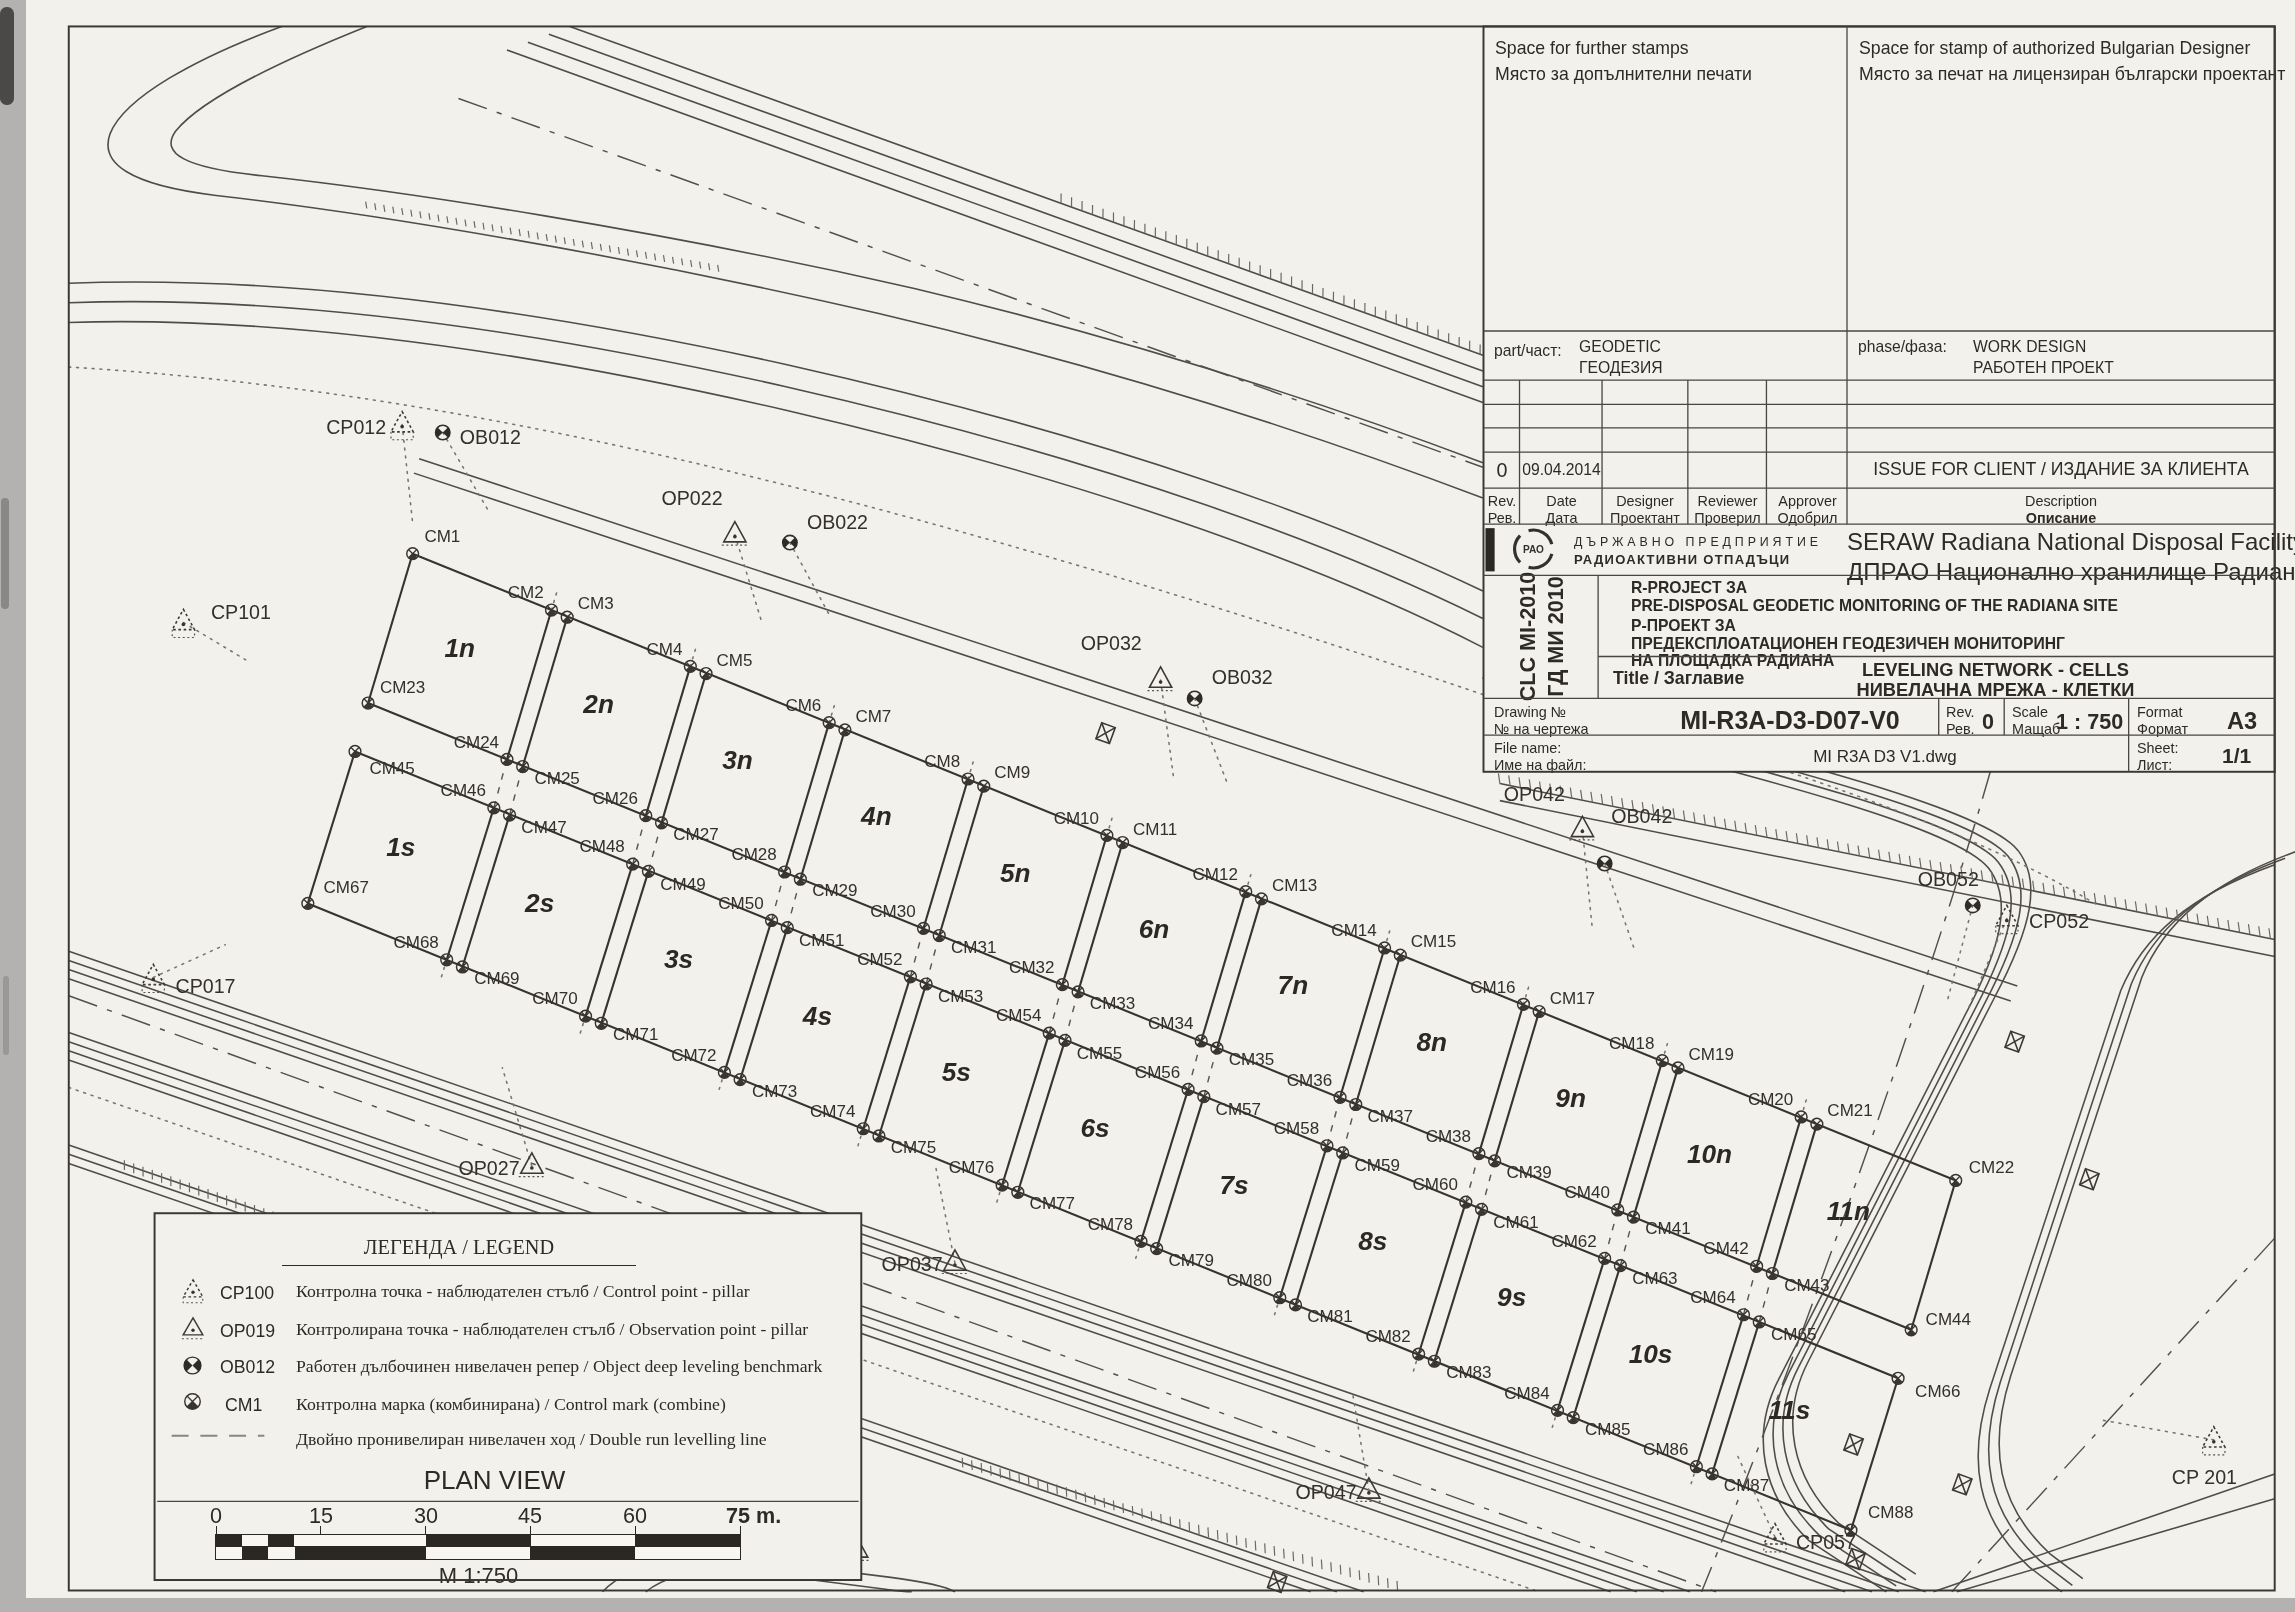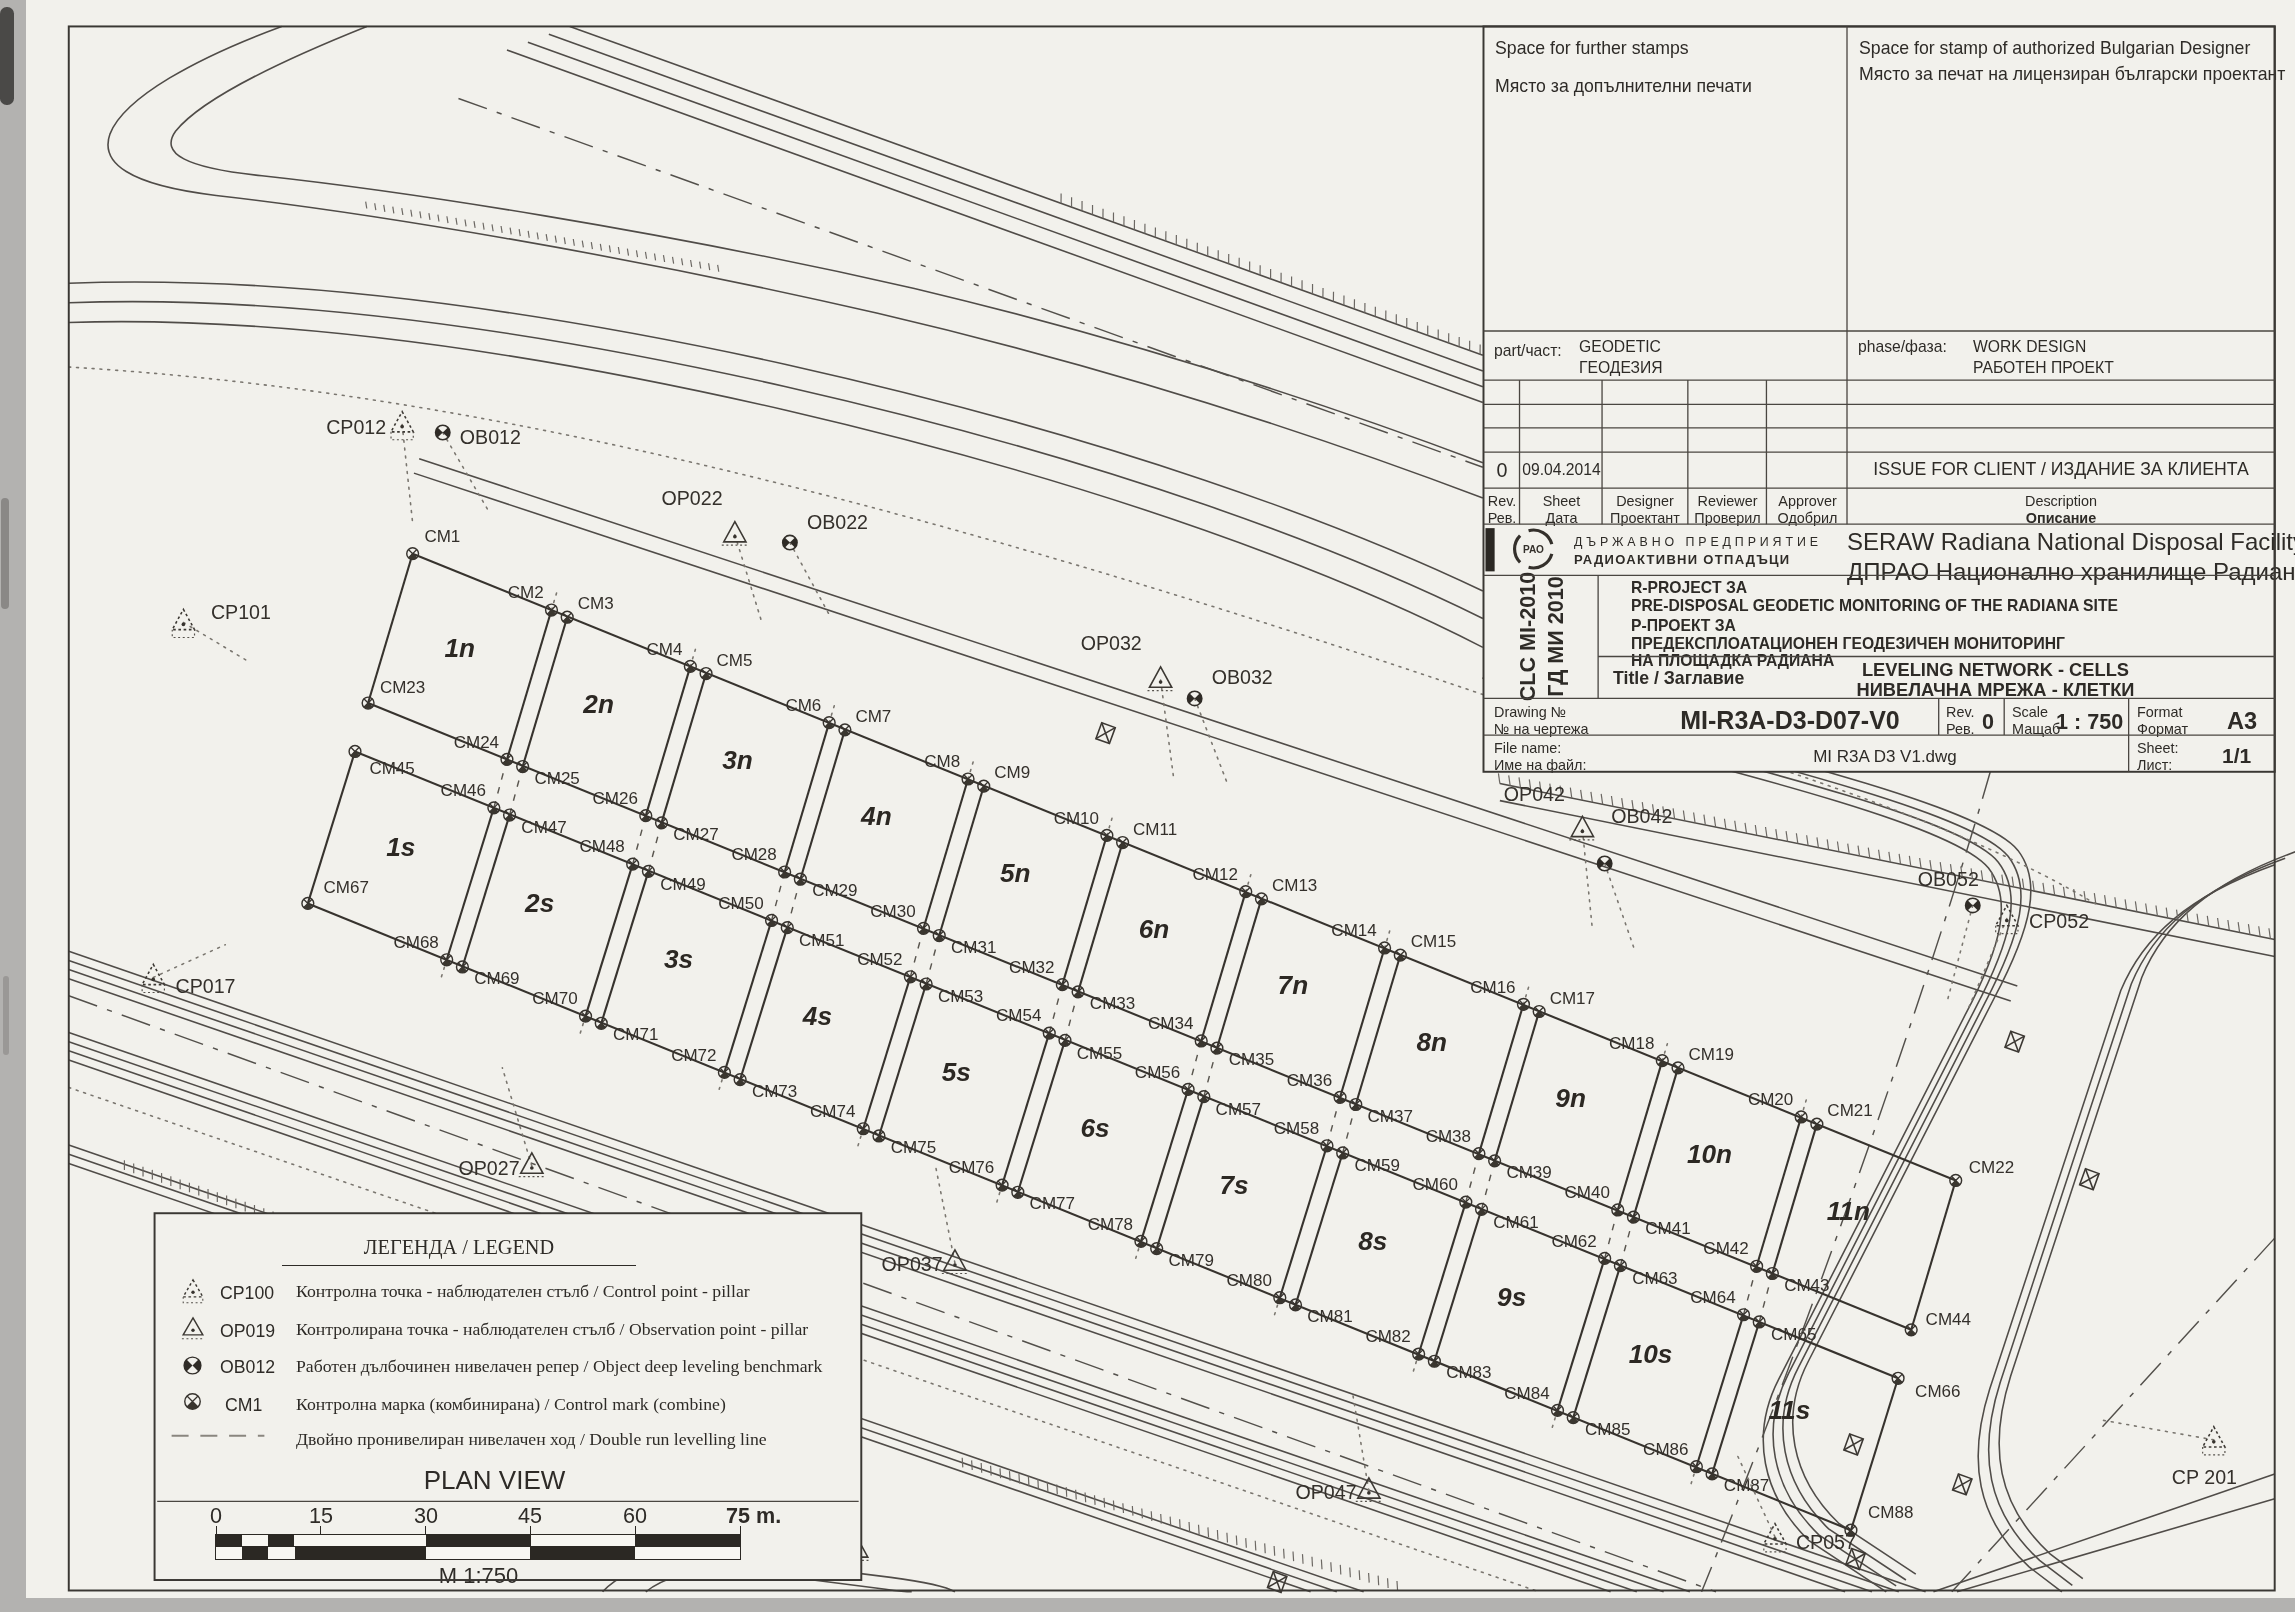--- a/index.html
+++ b/index.html
@@ -1137,38 +1137,38 @@
           <rect x="-11" y="-13" width="22" height="26" class="bx"></rect>
           <path d="M-11,-13L11,13M-11,13L11,-13" class="bx"></path>
         </g>
       </g>
     </svg>
 
   <div class="blk" style="left:1484px;top:26px;width:791px;height:746px;"></div>
   <div class="blk" style="left:155px;top:1213px;width:707px;height:367px;"></div>
 
   <div class="t md" style="left:1495px;top:38px;">Space for further stamps</div>
-  <div class="t md" style="left:1495px;top:76px;">Място за допълнителни печати</div>
+  <div class="t md" style="left:1495px;top:64px;">Място за допълнителни печати</div>
   <div class="t md" style="left:1859px;top:38px;">Space for stamp of authorized Bulgarian Designer</div>
   <div class="t md" style="left:1859px;top:64px;">Място за печат на лицензиран български проектант</div>
 
   <div class="t sm" style="left:1494px;top:342px;">part/част:</div>
   <div class="t sm" style="left:1579px;top:338px;">GEODETIC</div>
   <div class="t sm" style="left:1579px;top:359px;">ГЕОДЕЗИЯ</div>
   <div class="t sm" style="left:1858px;top:338px;">phase/фаза:</div>
   <div class="t sm" style="left:1973px;top:338px;">WORK DESIGN</div>
   <div class="t sm" style="left:1973px;top:359px;">РАБОТЕН ПРОЕКТ</div>
 
   <div class="t ctr" style="left:1484px;top:459px;width:36px;font-size:19.7px;">0</div>
   <div class="t ctr sm" style="left:1520px;top:461px;width:83px;">09.04.2014</div>
   <div class="t ctr md" style="left:1847px;top:459px;width:428px;">ISSUE FOR CLIENT / ИЗДАНИЕ ЗА КЛИЕНТА</div>
 
   <div class="t ctr xs" style="left:1484px;top:493px;width:36px;">Rev.</div>
   <div class="t ctr xs" style="left:1484px;top:510px;width:36px;">Рев.</div>
-  <div class="t ctr xs" style="left:1520px;top:493px;width:83px;">Sheet</div>
+  <div class="t ctr xs" style="left:1520px;top:493px;width:83px;">Date</div>
   <div class="t ctr xs" style="left:1520px;top:510px;width:83px;">Дата</div>
   <div class="t ctr xs" style="left:1602px;top:493px;width:86px;">Designer</div>
   <div class="t ctr xs" style="left:1602px;top:510px;width:86px;">Проектант</div>
   <div class="t ctr xs" style="left:1688px;top:493px;width:79px;">Reviewer</div>
   <div class="t ctr xs" style="left:1688px;top:510px;width:79px;">Проверил</div>
   <div class="t ctr xs" style="left:1767px;top:493px;width:81px;">Approver</div>
   <div class="t ctr xs" style="left:1767px;top:510px;width:81px;">Одобрил</div>
   <div class="t ctr xs" style="left:1847px;top:493px;width:428px;">Description</div>
   <div class="t ctr xs" style="left:1847px;top:510px;width:428px;font-weight:bold;">Описание</div>
 

